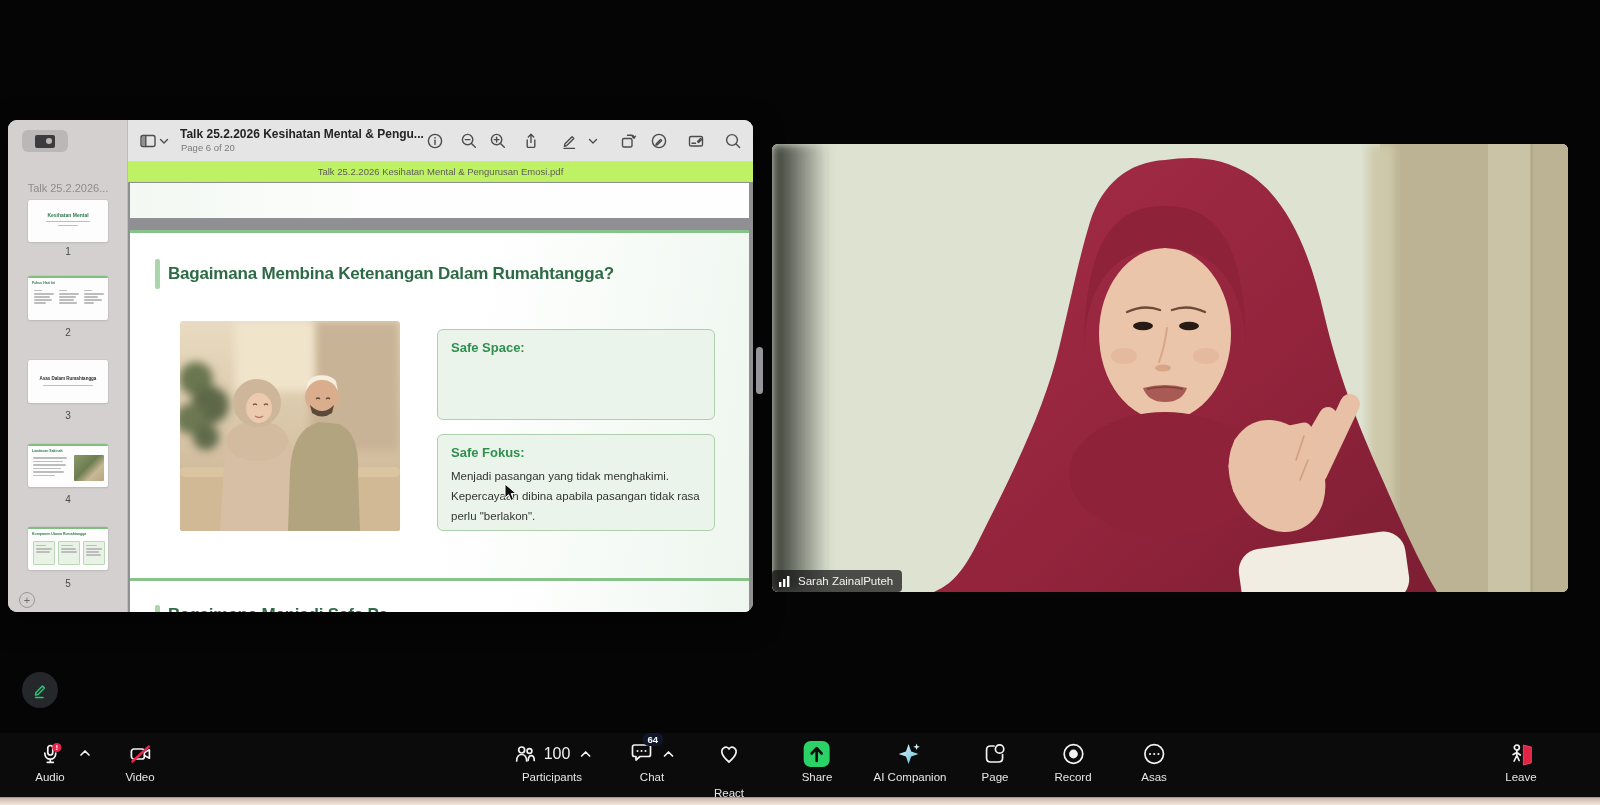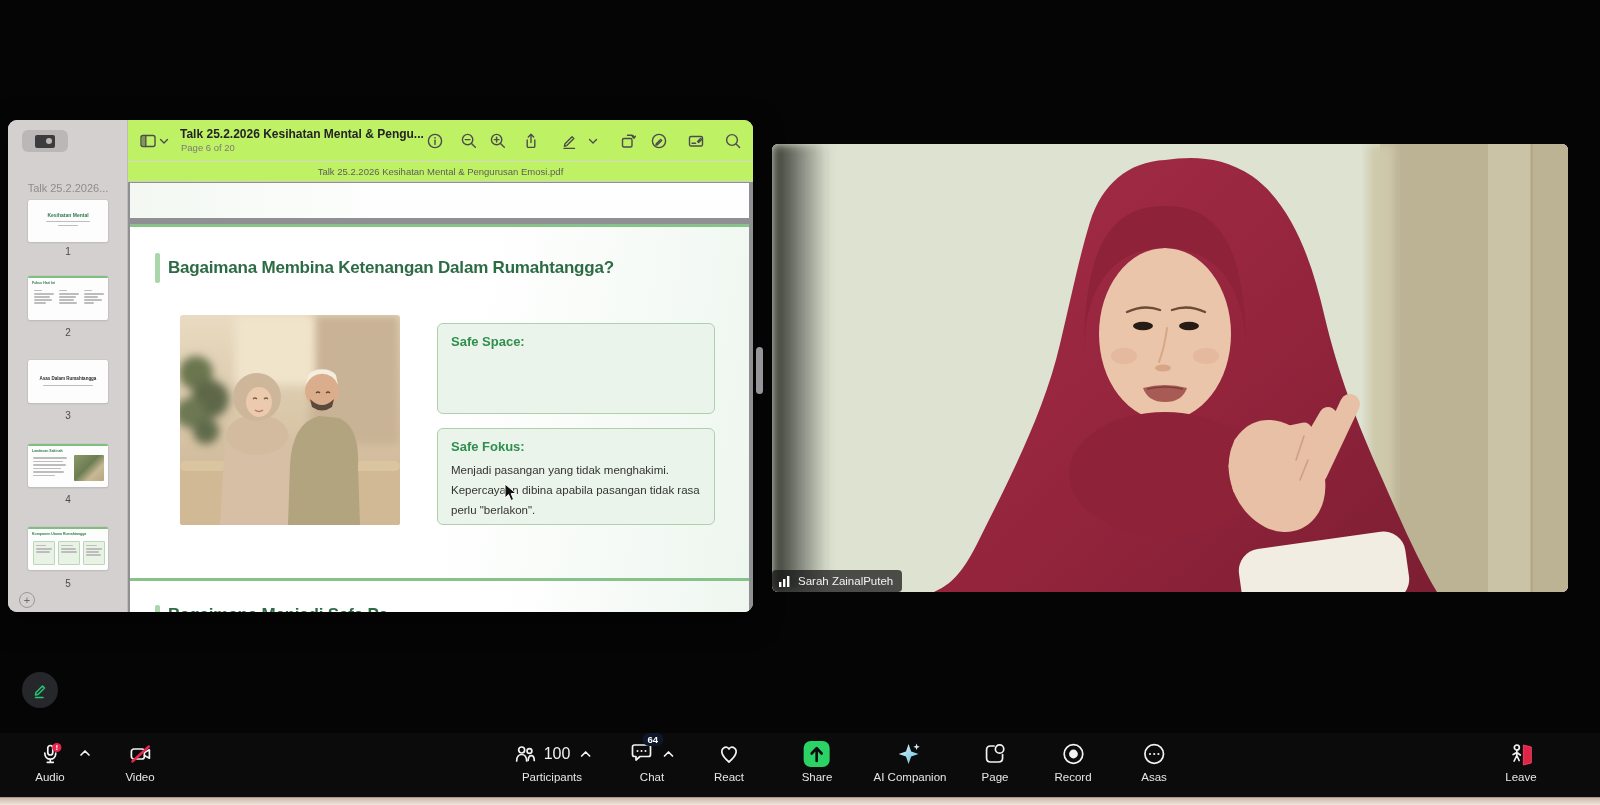--- a/index.html
+++ b/index.html
@@ -26,34 +26,34 @@
   .microtitle { font-size:5px; font-weight:bold; color:#2f7a4c; line-height:6px; white-space:nowrap; overflow:hidden; }
   .microtitle.dark { color:#2b2b2b; }
   .microtitle.tiny { font-size:3.5px; line-height:4.5px; }
   .mline { height:1.5px; background:#bdbdbd; border-radius:1px; }
   .mbox { background:#e8f2e5; border:0.5px solid #bcd6b8; border-radius:1px; }
   #plus-btn { left:11px; top:472px; width:16px; height:16px; border-radius:50%;
               border:1px solid #9a9796; color:#6e6b6a; font-size:11px; line-height:14px;
               text-align:center; }
 
   #pdf-main { left:120px; top:0; width:625px; height:492px; }
-  #pv-toolbar { left:0; top:0; width:625px; height:42px; background:#bef264;
+  #pv-toolbar { left:0; top:0; width:625px; height:42px; background:#e5e5e5;
                 border-bottom:1px solid #d8d5d4; }
   #pv-title { left:52px; top:7px; font-size:12px; font-weight:bold; color:#242426; white-space:nowrap; }
   #pv-page { left:53px; top:22px; font-size:9.5px; color:#7c7a78; }
   .pvicon { top:11px; width:20px; height:20px; display:flex; align-items:center; justify-content:center; }
   .pvicon svg { stroke:#4c4c4c; fill:none; stroke-width:1.4; stroke-linecap:round; stroke-linejoin:round; }
   #filename-bar { left:0; top:42px; width:625px; height:20px; background:#bef264;
                   border-bottom:1px solid #cfcccb; text-align:center; font-size:9.5px;
                   color:#5f5d5c; line-height:19px; }
   #pv-content { left:0; top:62px; width:625px; height:430px; background:#8f8f94; overflow:hidden; }
 
   .page-frag { left:2px; width:619px; background:#fdfefd; }
   #prev-page { top:1px; height:35px; background:linear-gradient(90deg,#f3f8f2,#fdfefd 40%); }
-  #cur-page  { top:42px; height:418px; border-top:3px solid #86c28a;
+  #cur-page  { top:48px; height:418px; border-top:3px solid #86c28a;
                background:linear-gradient(100deg,#ffffff 52%,#edf6ee); }
   #next-page { top:396px; height:34px; border-top:3px solid #86c28a; overflow:hidden;
                background:linear-gradient(100deg,#ffffff 60%,#eef6ef); }
   .accent-bar { width:5px; background:#a9d6ab; border-radius:2px; }
   .slide-title { font-weight:bold; font-size:17px; color:#2d6b45; white-space:nowrap; letter-spacing:-0.2px; }
   .green-box { left:307px; width:278px; background:#ebf4ea; border:1px solid #aed0ab; border-radius:6px;
                padding:10px 13px; }
   .gb-head { font-size:13px; font-weight:bold; color:#2f8f4e; margin-bottom:6px; }
   .gb-body { font-size:11.5px; color:#333; line-height:20px; }
 
@@ -469,21 +469,21 @@
           </svg>
           <span class="badge-pill">64</span>
         </span>
         <svg class="line chev" width="12" height="8" viewBox="0 0 12 8">
             <polyline points="2,6 6,2 10,6"></polyline>
           </svg>
       </div>
       <div class="mt-label">Chat</div>
     </div>
 
-    <div class="mt-item" style="left:729px;">
+    <div class="mt-item" style="left:729px;gap:16px;">
       <div class="mt-iconrow">
         <svg class="line" width="26" height="24" viewBox="0 0 24 24">
           <path d="M12,20 C5,14 3,9 6.5,6.2 C9,4.2 11,5.5 12,7 C13,5.5 15,4.2 17.5,6.2 C21,9 19,14 12,20 Z"></path>
         </svg>
       </div>
       <div class="mt-label">React</div>
     </div>
 
     <div class="mt-item" style="left:817px;">
       <div class="mt-iconrow">

